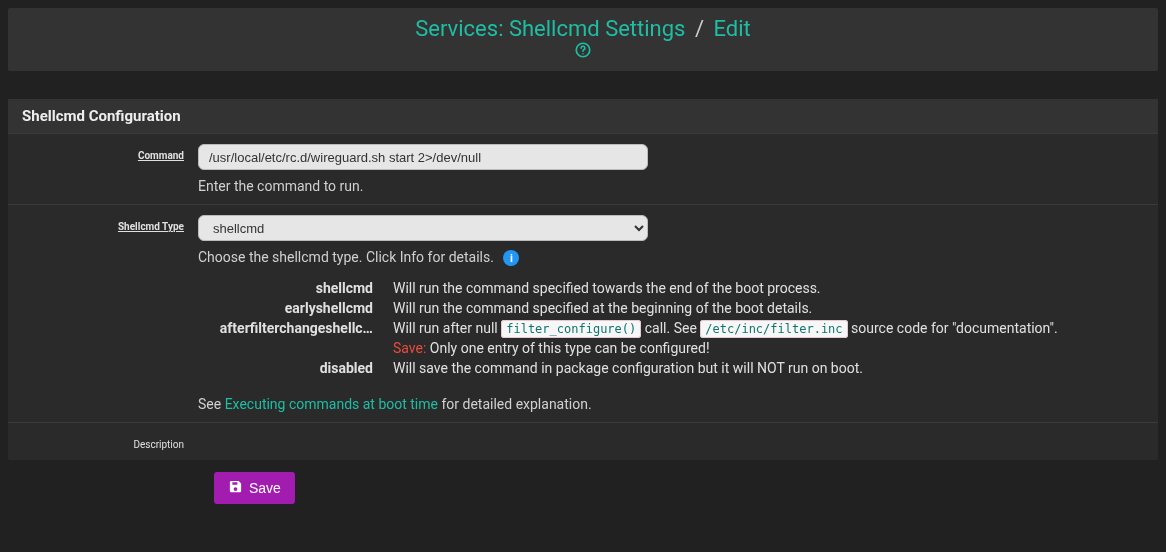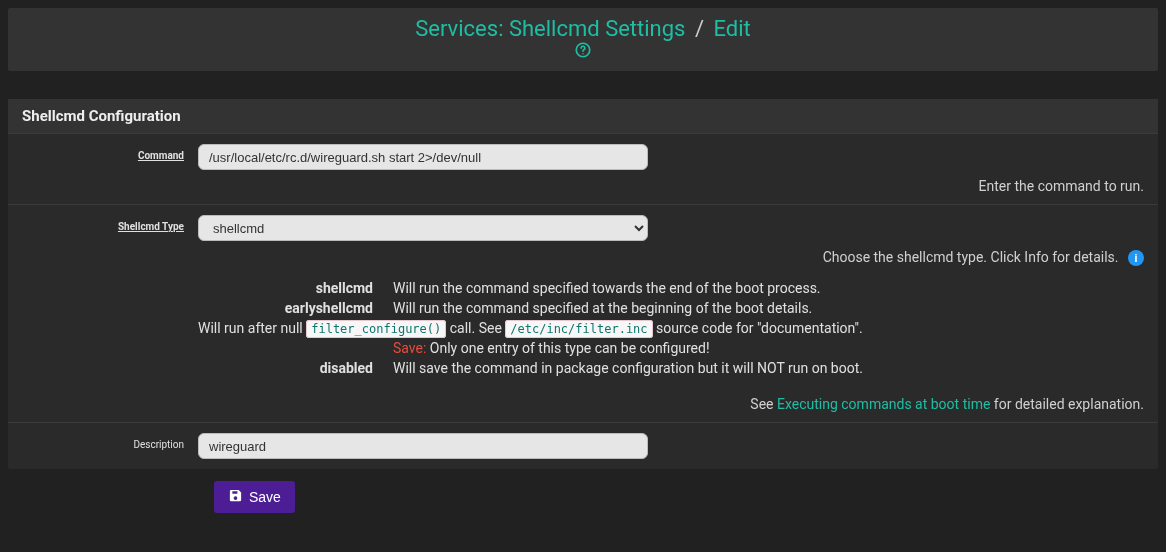--- a/index.html
+++ b/index.html
@@ -61,42 +61,42 @@
     width: 450px;
     background: #e6e6e6;
     border: 1px solid #bbb;
     border-radius: 6px;
     font-size: 13px;
     padding: 4px 10px;
     color: #333;
     height: 26px;
   }
   select { appearance: auto; }
-  .help-text { color: #d0d0d0; margin-top: 8px; font-size: 14px; text-align: right; }
+  .help-text { color: #d0d0d0; margin-top: 8px; font-size: 14px; }
   .info-i {
     display:inline-flex; align-items:center; justify-content:center;
     width:16px; height:16px; border-radius:50%;
     background:#2196f3; color:#fff; font-size:11px; font-weight:bold;
     margin-left:6px; cursor:pointer; vertical-align:middle;
   }
   .type-table { margin-top:12px; }
   .type-row { display:flex; padding:2px 0; }
   .type-key { flex:0 0 195px; text-align:right; font-weight:bold; padding-right:20px; }
   .type-val { flex:1; }
   code {
     background:#f7f7f7; color:#0f766e; border:1px solid #e6c9d0;
     font-family: Menlo, Consolas, monospace; font-size:12px;
     padding:1px 4px; border-radius:3px;
   }
   .note-red { color:#e74c3c; }
   .seealso { margin-top:18px; }
   a.tealink { color:#1ebea5; text-decoration:none; }
   .save-row { padding: 12px 0 0 206px; }
   .btn-save {
-    background:#4c1d95; color:#fff; border:none; border-radius:3px;
+    background:#a21caf; color:#fff; border:none; border-radius:3px;
     padding:7px 14px; font-size:14px; cursor:pointer;
     display:inline-flex; align-items:center; gap:6px;
   }
   .btn-save svg { width:15px; height:15px; fill:#fff; }
 </style>
 </head>
 <body>
 
 <div class="wrapper">
   <div class="breadcrumb-bar">
@@ -139,20 +139,21 @@
         <div class="type-table">
           <div class="type-row">
             <div class="type-key">shellcmd</div>
             <div class="type-val">Will run the command specified towards the end of the boot process.</div>
           </div>
           <div class="type-row">
             <div class="type-key">earlyshellcmd</div>
             <div class="type-val">Will run the command specified at the beginning of the boot details.</div>
           </div>
           <div class="type-row">
+            <div class="type-key">afterfilterchangeshellc…</div>
             <div class="type-val">
               <span>Will run after null </span><code>filter_configure()</code><span> call. See </span><code>/etc/inc/filter.inc</code><span> source code for "documentation".</span>
             </div>
           </div>
           <div class="type-row">
             <div class="type-key"></div>
             <div class="type-val">
               <span class="note-red">Save:</span><span> Only one entry of this type can be configured!</span>
             </div>
           </div>
@@ -164,21 +165,20 @@
 
         <div class="help-text seealso">
           <span>See </span><a href="#" class="tealink">Executing commands at boot time</a><span> for detailed explanation.</span>
         </div>
       </div>
     </div>
 
     <div class="form-row">
       <div class="label-col"><span style="font-weight:normal;padding-left:24px;">Description</span></div>
       <div class="field-col">
-        <input type="text" value="wireguard" style="">
       </div>
     </div>
   </div>
 
   <div class="save-row">
     <button class="btn-save">
       <span>
         <svg viewBox="0 0 24 24">
             <path d="M17 3H5a2 2 0 0 0-2 2v14a2 2 0 0 0 2 2h14a2 2 0 0 0 2-2V7l-4-4zM7 5h8v4H7V5zm5 14a3 3 0 1 1 0-6 3 3 0 0 1 0 6z"></path>
           </svg>

